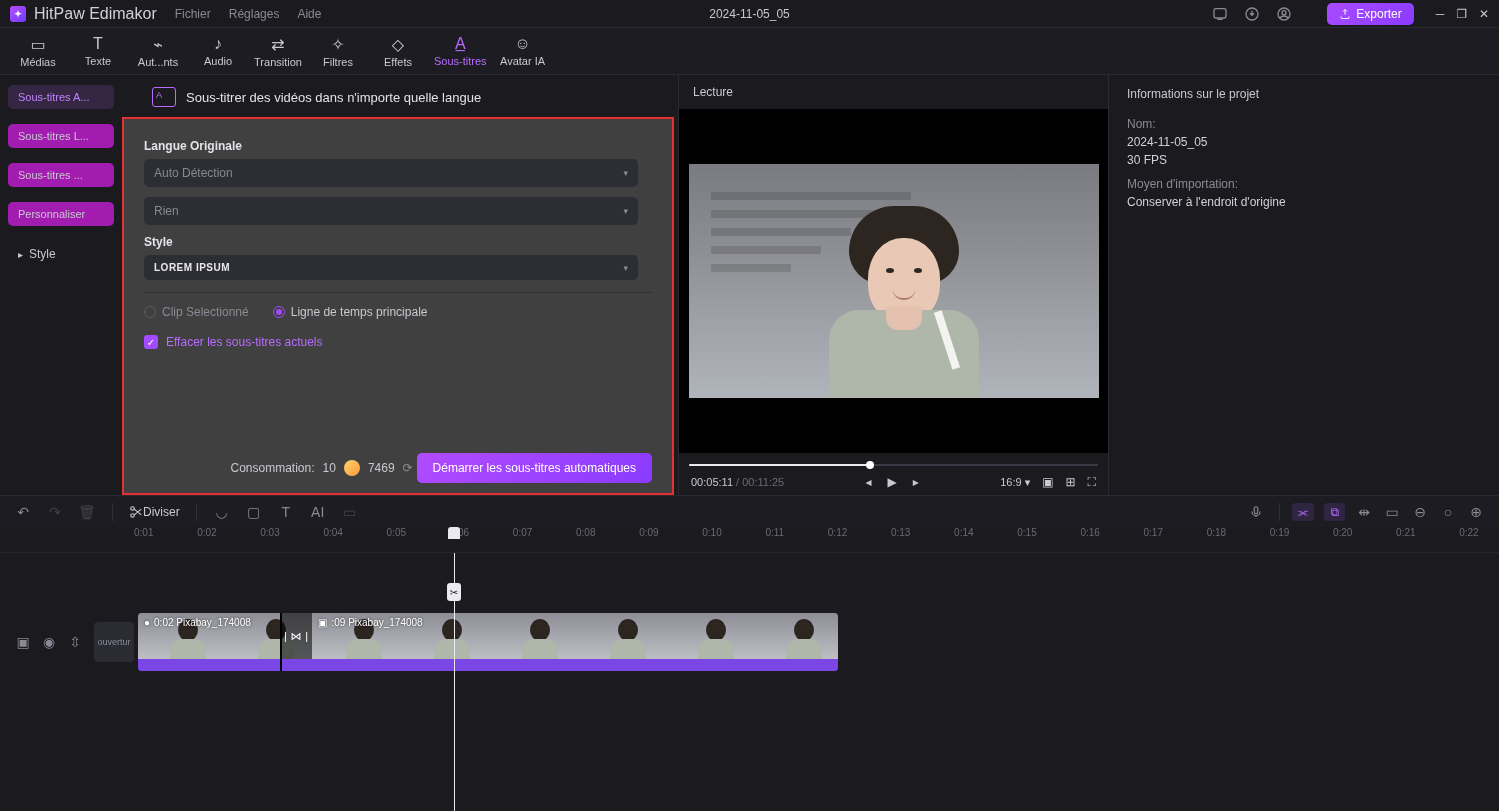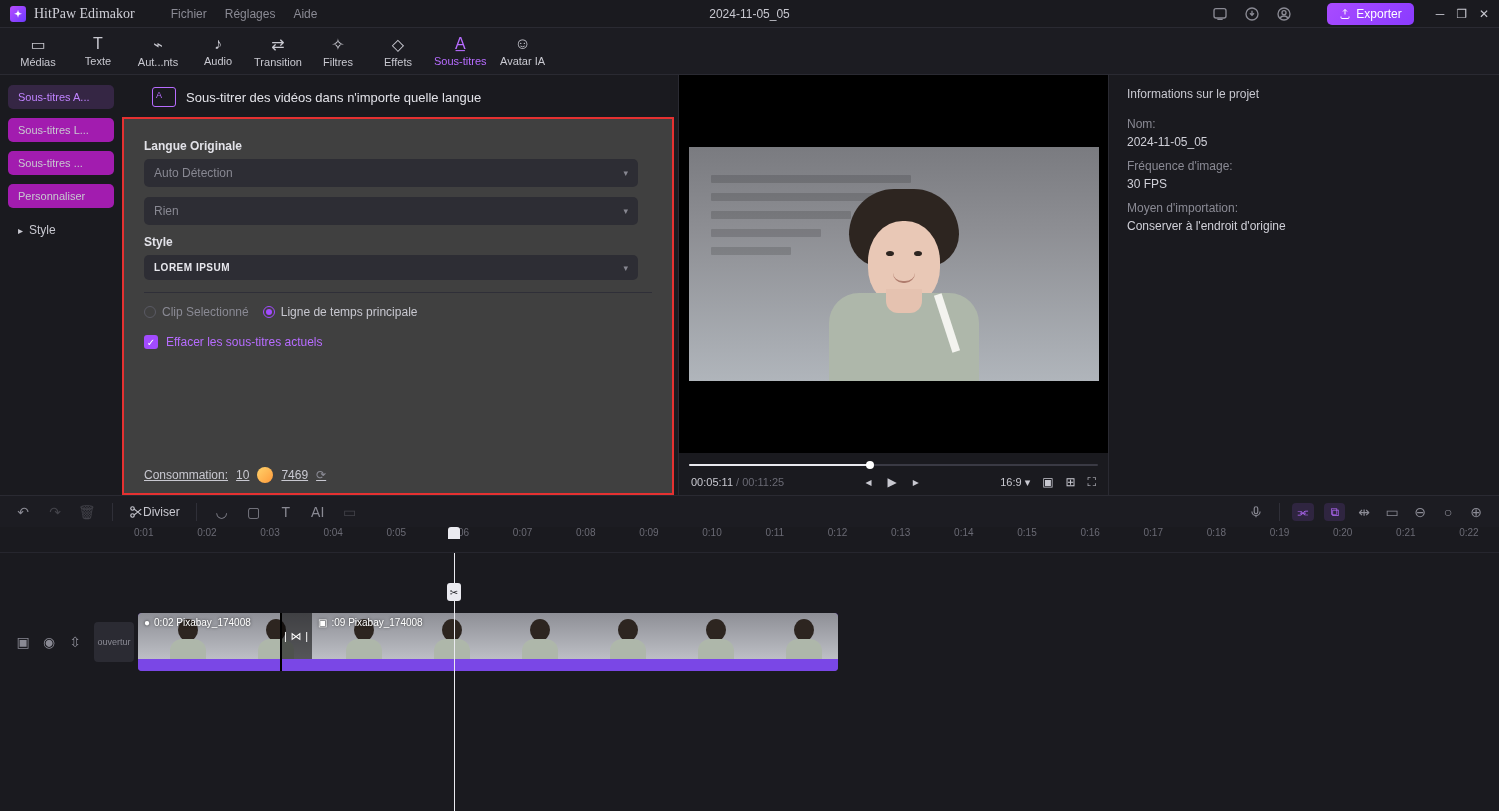--- a/index.html
+++ b/index.html
@@ -24,21 +24,21 @@
     border-bottom: 1px solid #2a2a32;
   }
   .titlebar .logo {
     width: 16px; height: 16px;
     background: linear-gradient(135deg,#b94cff,#6d3bff);
     border-radius: 3px;
     margin-right: 8px;
     display:flex;align-items:center;justify-content:center;
     color:white;font-size:9px;font-weight:bold;
   }
-  .titlebar .app-name { color:#d0d0d8; margin-right:36px; font-size:14px;font-family:Liberation Serif, serif;}
+  .titlebar .app-name { color:#d0d0d8; margin-right:18px; font-size:16px;}
   .titlebar .menu-item { margin-right:18px; color:#8a8a94; cursor:pointer; font-size:12px;}
   .titlebar .project-name { position:absolute; left:50%; transform:translateX(-50%); color:#c8c8d0; font-size:12px;}
   .titlebar .actions { margin-left:auto; display:flex; align-items:center; gap:14px;}
   .titlebar .icon-btn { width:18px; height:18px; display:flex; align-items:center; justify-content:center; cursor:pointer; color:#8a8a94;}
   .export-btn {
     background: linear-gradient(135deg,#a94bff,#8a3bff);
     color:white;
     border-radius:5px;
     padding:4px 12px;
     display:flex;align-items:center;gap:5px;
@@ -77,21 +77,21 @@
     height:420px;
   }
   .left-col {
     width:678px;
     display:flex;
     background:#1a1a1f;
   }
   .side-tabs {
     width:122px;
     padding:10px 8px;
-    display:flex;flex-direction:column;gap:9px;
+    display:flex;flex-direction:column;gap:15px;
   }
   .side-tab {
     background:#a21caf;
     color:#c8c8d0;
     border-radius:5px;
     padding:6px 10px;
     font-size:11px;
     cursor:pointer;
     white-space:nowrap;overflow:hidden;text-overflow:ellipsis;
   }
@@ -137,32 +137,32 @@
     display:flex;align-items:center;justify-content:space-between;
     color:#888892;
     font-size:12px;
     cursor:pointer;
     margin-bottom:10px;
   }
   .select .chev { font-size:9px; }
   .select.bold span:first-child { color:#e8e8ee; font-weight:700; font-size:10px; letter-spacing:0.5px;}
 
   .divider { height:1px; background:#2f2f38; margin:12px 0;}
-  .radio-row { display:flex; gap:14px; align-items:flex-end; font-size:12px; color:#8a8a94;}
+  .radio-row { display:flex; gap:24px; align-items:flex-end; font-size:12px; color:#8a8a94;}
   .radio { display:flex; align-items:center; gap:6px; cursor:pointer;}
   .radio .rdot { width:12px;height:12px;border-radius:50%;border:1px solid #5a5a64;display:inline-block;position:relative;}
   .radio.active { color:#c8c8d0;}
   .radio.active .rdot { border-color:#a24bff;}
   .radio.active .rdot::after{content:"";position:absolute;width:6px;height:6px;background:#a24bff;border-radius:50%;left:2px;top:2px;}
   .check-row { display:flex;align-items:center;gap:8px; margin-top:16px; color:#b76cff; font-size:12px; cursor:pointer;}
   .checkbox { width:14px;height:14px;background:#a24bff;border-radius:3px;display:flex;align-items:center;justify-content:center;color:white;font-size:10px;}
 
   .panel-footer {
     position:absolute;bottom:10px;left:20px;right:20px;
-    display:flex;align-items:center;justify-content:flex-start;text-decoration:underline;
+    display:flex;align-items:center;justify-content:flex-end;
   }
   .consumption { display:flex;align-items:center;gap:8px;font-size:12px;color:#c8c8d0;}
   .coin { width:16px;height:16px;border-radius:50%;background:linear-gradient(135deg,#ffd36b,#ff9a3b);display:inline-block;}
   .refresh { width:14px;height:14px;cursor:pointer;color:#8a8a94;}
   .start-btn {
     background:linear-gradient(135deg,#b24bff,#8a3bff);
     color:white;
     border-radius:5px;
     padding:8px 16px;
     font-size:12px;
@@ -421,26 +421,28 @@
         </div>
 
         <div class="panel-footer">
           <div class="consumption">
             <span>Consommation:</span>
             <span>10</span>
             <span class="coin"></span>
             <span>7469</span>
             <span class="refresh">⟳</span>
           </div>
+          <div class="start-btn">Démarrer les sous-titres automatiques</div>
         </div>
       </div>
     </div>
   </div>
 
   <div class="center-col">
+    <div class="section-label">Lecture</div>
     <div class="preview">
       <div class="preview-inner">
         <div class="stairs">
             <div class="stair"></div>
             <div class="stair"></div>
             <div class="stair"></div>
             <div class="stair"></div>
             <div class="stair"></div>
           </div>
         <div class="person">
@@ -476,21 +478,20 @@
         <span class="picon">⊞</span>
         <span class="picon">⛶</span>
       </div>
     </div>
   </div>
 
   <div class="right-col">
     <div class="section-label" style="padding:0 0 6px 0">Informations sur le projet</div>
     <div class="info-label">Nom:</div>
     <div class="info-value">2024-11-05_05</div>
-    <div class="info-label">Fréquence d'image:</div>
     <div class="info-value">30 FPS</div>
     <div class="info-label">Moyen d'importation:</div>
     <div class="info-value">Conserver à l'endroit d'origine</div>
   </div>
 </div>
 
 <div class="tl-toolbar">
   <span class="tlicon">↶</span>
   <span class="tlicon" style="opacity:.35">↷</span>
   <span class="tlicon" style="opacity:.35">🗑</span>

